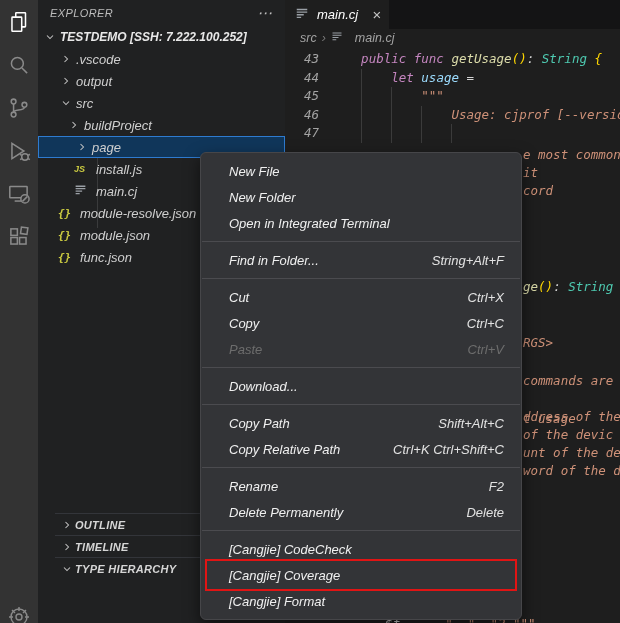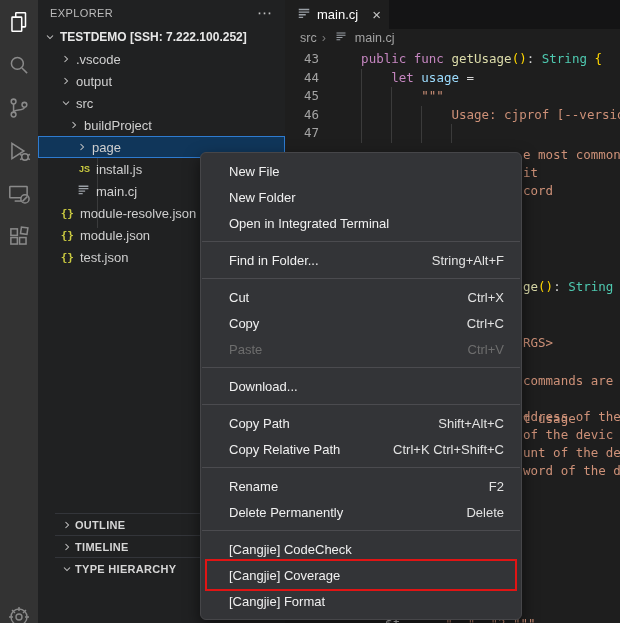--- a/index.html
+++ b/index.html
@@ -1,20 +1,20 @@
 <!DOCTYPE html>
 <html><head>
 <meta charset="utf-8">
 <style>
   * { margin:0; padding:0; box-sizing:border-box; }
   html,body { background:#111; }
   .screen {
     position:relative; width:620px; height:623px; overflow:hidden;
     background:#1e1e1e; font-family:"Liberation Sans", sans-serif;
-    color:#cccccc; font-size:13px; user-select:none;
+    color:#cccccc; font-size:13px; user-select:none;font-style:italic;
   }
   
   .activitybar {
     position:absolute; left:0; top:0; width:38px; height:100%;
     background:#333333; overflow:hidden; z-index:3;
   }
   .ab-item { width:38px; height:43px; display:flex; align-items:center; justify-content:center; }
   .ab-item svg { stroke:#8a8a8a; fill:none; stroke-width:1.4; }
   .ab-item.active svg { stroke:#ffffff; }
   .ab-item.manage { position:absolute; bottom:-16px; left:0; }
@@ -28,21 +28,21 @@
   .sb-dots { color:#c0c0c0; font-size:15px; letter-spacing:1px; cursor:pointer; }
   .tree { position:relative; }
   .trow {
     height:22px; display:flex; align-items:center; font-size:13px;
     color:#cfcfcf; white-space:nowrap; cursor:pointer; position:relative;
   }
   .trow.root { font-weight:700; font-size:12px; color:#e8e8e8; }
   .trow.sel { background:#10365a; box-shadow:inset 0 0 0 1px #2e7bd0; }
   .chev { width:16px; height:16px; display:inline-flex; align-items:center; justify-content:center; flex:0 0 16px; }
   .chev svg { stroke:#c5c5c5; fill:none; stroke-width:1.4; }
-  .fi { width:16px; flex:0 0 16px; text-align:right; margin-right:4px; }
+  .fi { width:16px; flex:0 0 16px; text-align:left; margin-right:4px; }
   .fi.js { color:#cbcb41; font-weight:700; font-size:9px; }
   .fi.json { color:#cbcb41; font-weight:700; font-size:11px; font-family:"DejaVu Sans Mono", monospace; }
   .fi.cj svg { stroke:#9aa0a6; stroke-width:1.6; }
   .tlabel { margin-left:2px; }
   .indent-guide { position:absolute; width:1px; background:#3a3b3c; left:59px; }
   .sections { position:absolute; left:0; top:513px; width:100%;margin-left:17px; }
   .srow {
     height:22px; display:flex; align-items:center; border-top:1px solid #33353a;
     font-weight:700; font-size:11px; letter-spacing:.3px; color:#d6d6d6;
     padding-left:4px; cursor:pointer; background:#202122;
@@ -219,21 +219,21 @@
         <div class="trow" style="padding-left: 20px;">
           <span class="fi json">{}</span>
           <span class="tlabel">module-resolve.json</span>
         </div>
         <div class="trow" style="padding-left: 20px;">
           <span class="fi json">{}</span>
           <span class="tlabel">module.json</span>
         </div>
         <div class="trow" style="padding-left: 20px;">
           <span class="fi json">{}</span>
-          <span class="tlabel">test.json</span>
+          <span class="tlabel">func.json</span>
         </div>
       </div>
     <div class="sections" id="sections">
         <div class="srow">
           <span class="chev">
             <svg width="12" height="12" viewBox="0 0 16 16">
               <polyline points="6,4 10,8 6,12"></polyline>
             </svg>
           </span>
           <span>OUTLINE</span>

